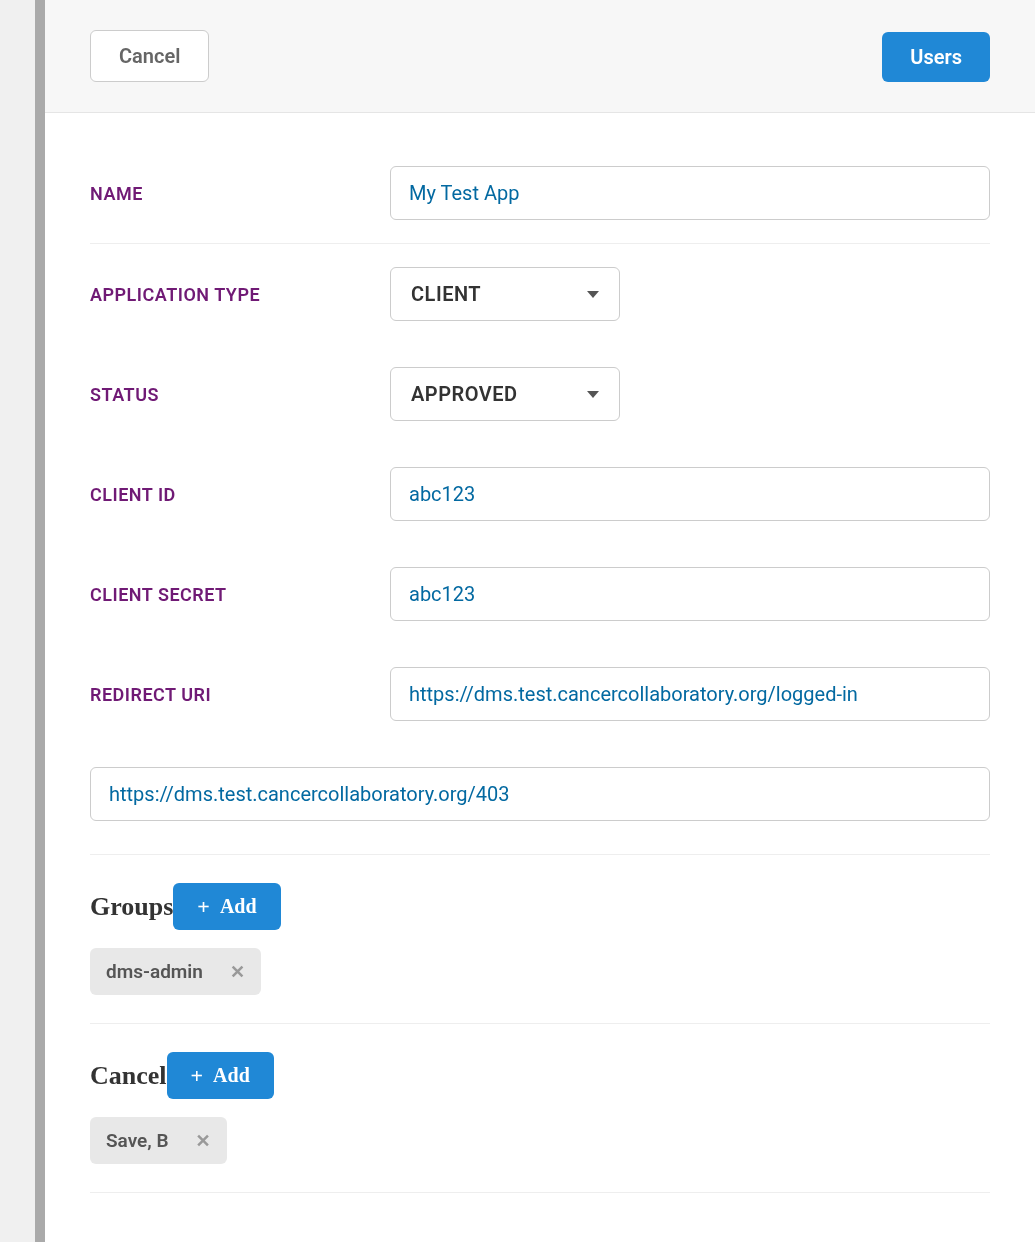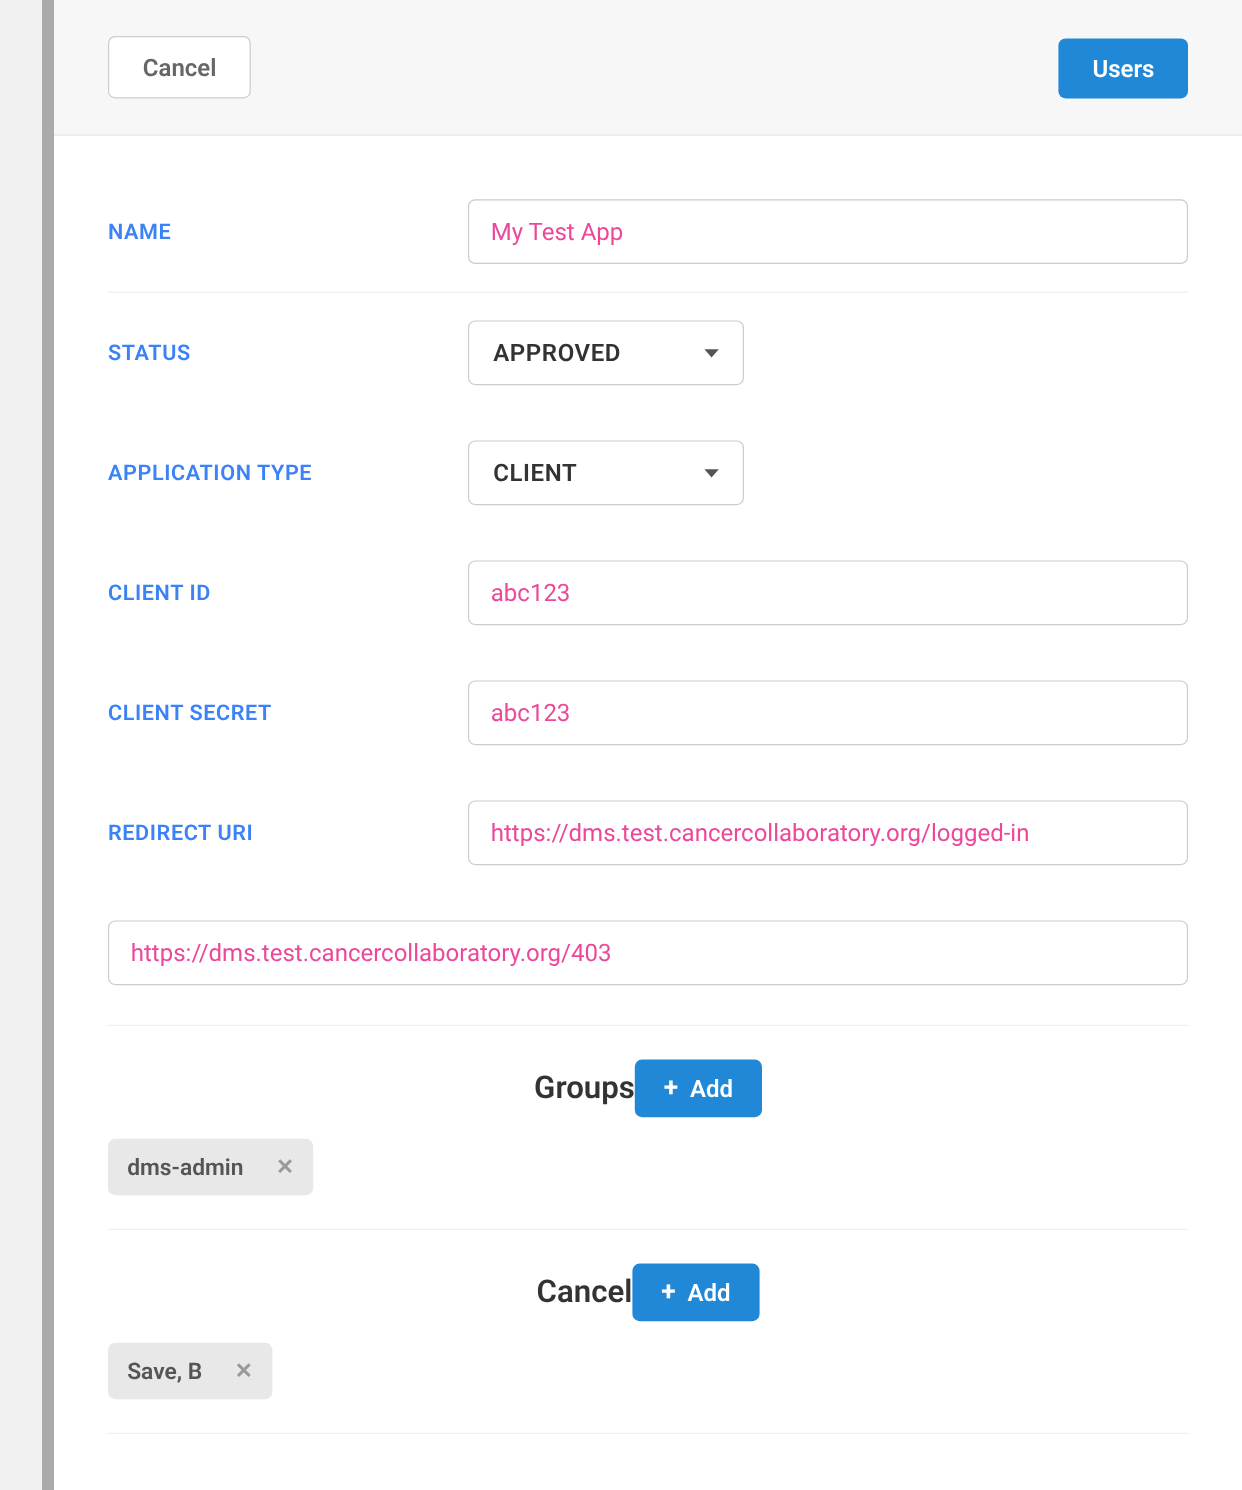--- a/index.html
+++ b/index.html
@@ -64,34 +64,34 @@
     }
     .form-row.sep {
       border-bottom: 1px solid #eee;
     }
     .form-label {
       width: 300px;
       flex-shrink: 0;
       font-size: 18px;
       font-weight: 600;
       letter-spacing: 0.5px;
-      color: #3b82f6;
+      color: #701a75;
       text-transform: uppercase;
     }
     .form-input-wrap {
       flex: 1;
     }
     .form-input {
       width: 100%;
       font-size: 20px;
       padding: 14px 18px;
       border: 1px solid #ccc;
       border-radius: 6px;
       font-family: inherit;
-      color: #ec4899;
+      color: #0369a1;
     }
     .form-select {
       display: inline-flex;
       align-items: center;
       justify-content: space-between;
       font-size: 20px;
       font-weight: 600;
       padding: 14px 20px;
       border: 1px solid #ccc;
       border-radius: 6px;
@@ -108,23 +108,24 @@
       border-left: 6px solid transparent;
       border-right: 6px solid transparent;
       border-top: 7px solid #555;
     }
     .sep-line {
       border-top: 1px solid #eee;
       margin-top: 10px;
     }
     .section-header {
       display: flex;
-      justify-content: center;
+      justify-content: flex-start;
       align-items: center;
       padding-top: 28px;
+      font-family: Liberation Serif, serif;
     }
     .section-title {
       font-size: 26px;
       font-weight: 600;
       color: #333;
     }
     .btn-add {
       background: #2088d6;
       color: #fff;
       border: none;
@@ -183,34 +184,34 @@
     <div class="form-content">
 
       <div class="form-row sep">
         <div class="form-label">NAME</div>
         <div class="form-input-wrap">
           <input class="form-input" type="text" value="My Test App" style="">
         </div>
       </div>
 
       <div class="form-row">
+        <div class="form-label">APPLICATION TYPE</div>
+        <div class="form-input-wrap">
+          <div class="form-select">
+            <span>CLIENT</span>
+            <span class="dropdown-caret"></span>
+          </div>
+        </div>
+      </div>
+
+      <div class="form-row">
         <div class="form-label">STATUS</div>
         <div class="form-input-wrap">
           <div class="form-select">
             <span>APPROVED</span>
-            <span class="dropdown-caret"></span>
-          </div>
-        </div>
-      </div>
-
-      <div class="form-row">
-        <div class="form-label">APPLICATION TYPE</div>
-        <div class="form-input-wrap">
-          <div class="form-select">
-            <span>CLIENT</span>
             <span class="dropdown-caret"></span>
           </div>
         </div>
       </div>
 
       <div class="form-row">
         <div class="form-label">CLIENT ID</div>
         <div class="form-input-wrap">
           <input class="form-input" type="text" value="abc123" style="">
         </div>

